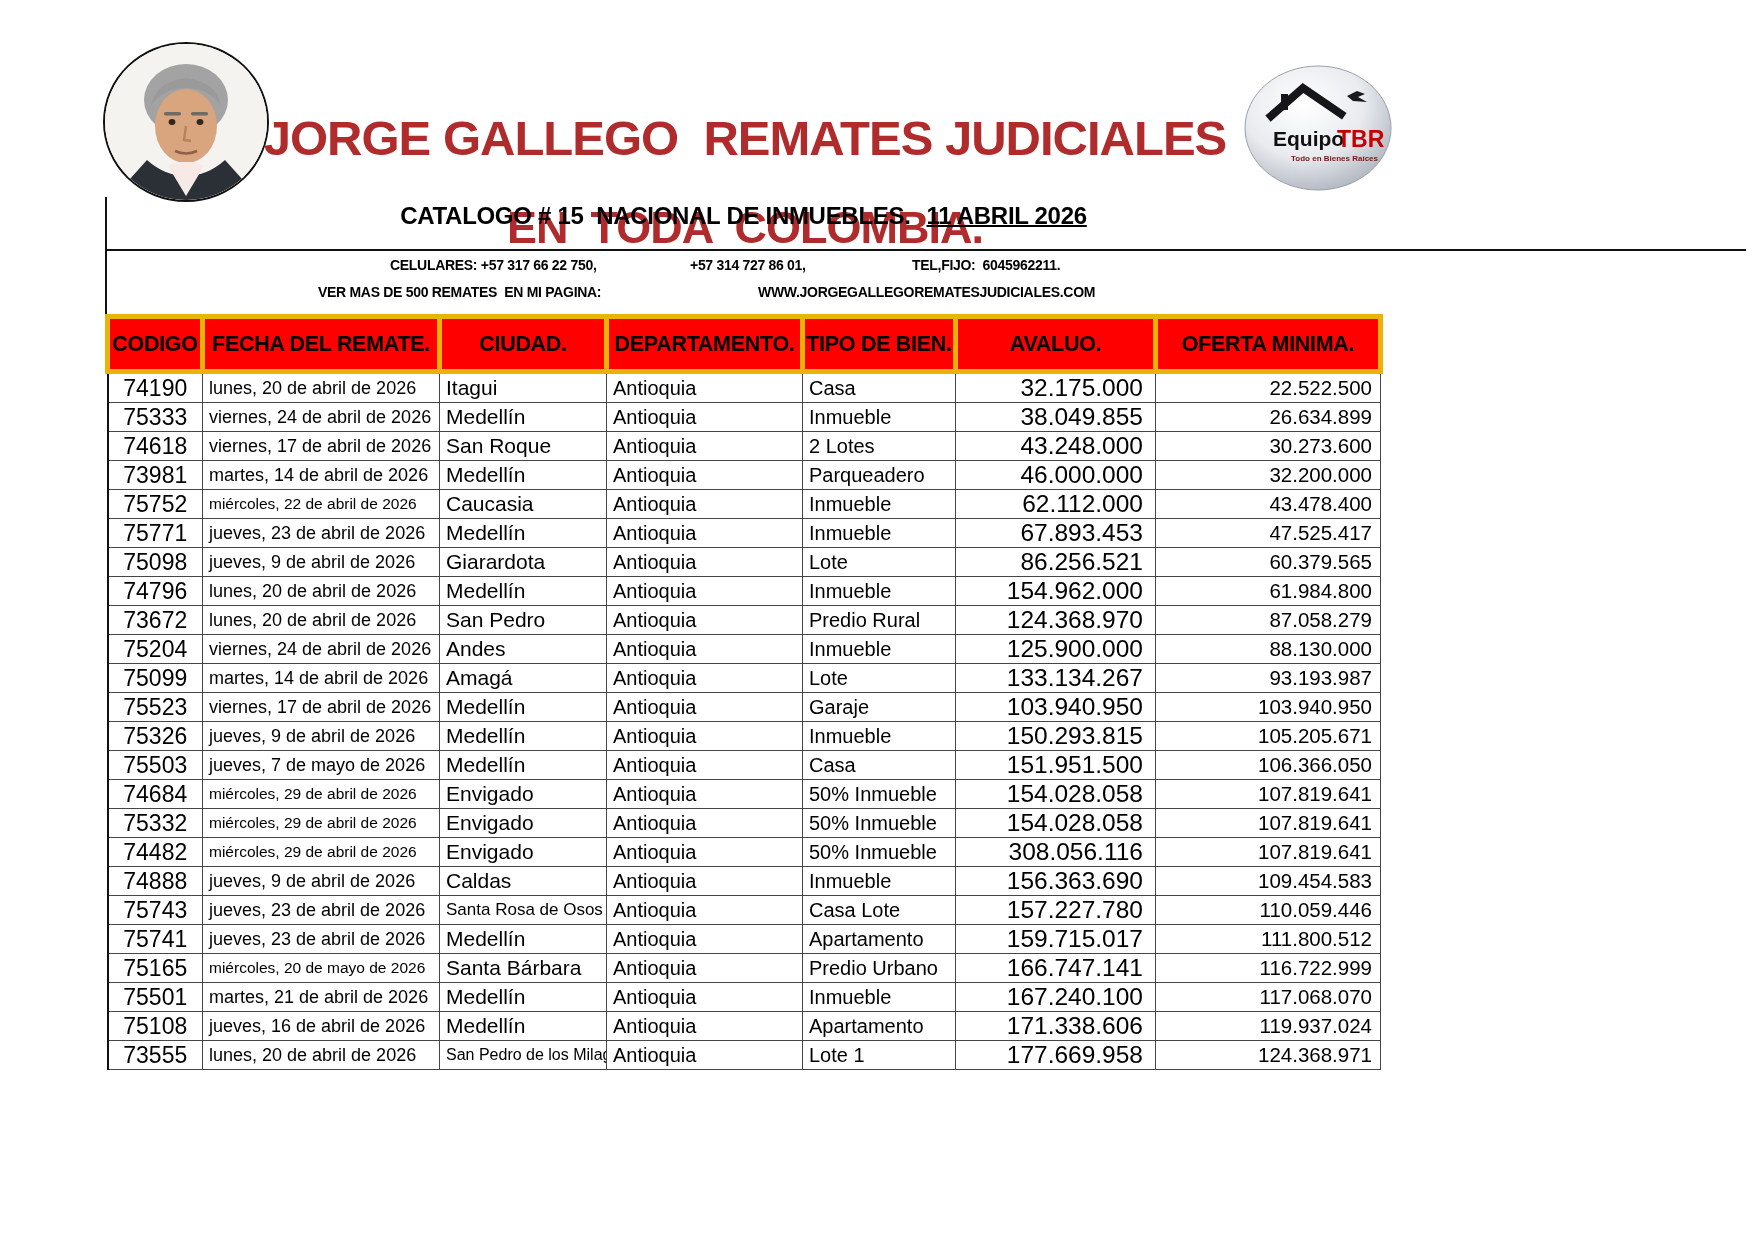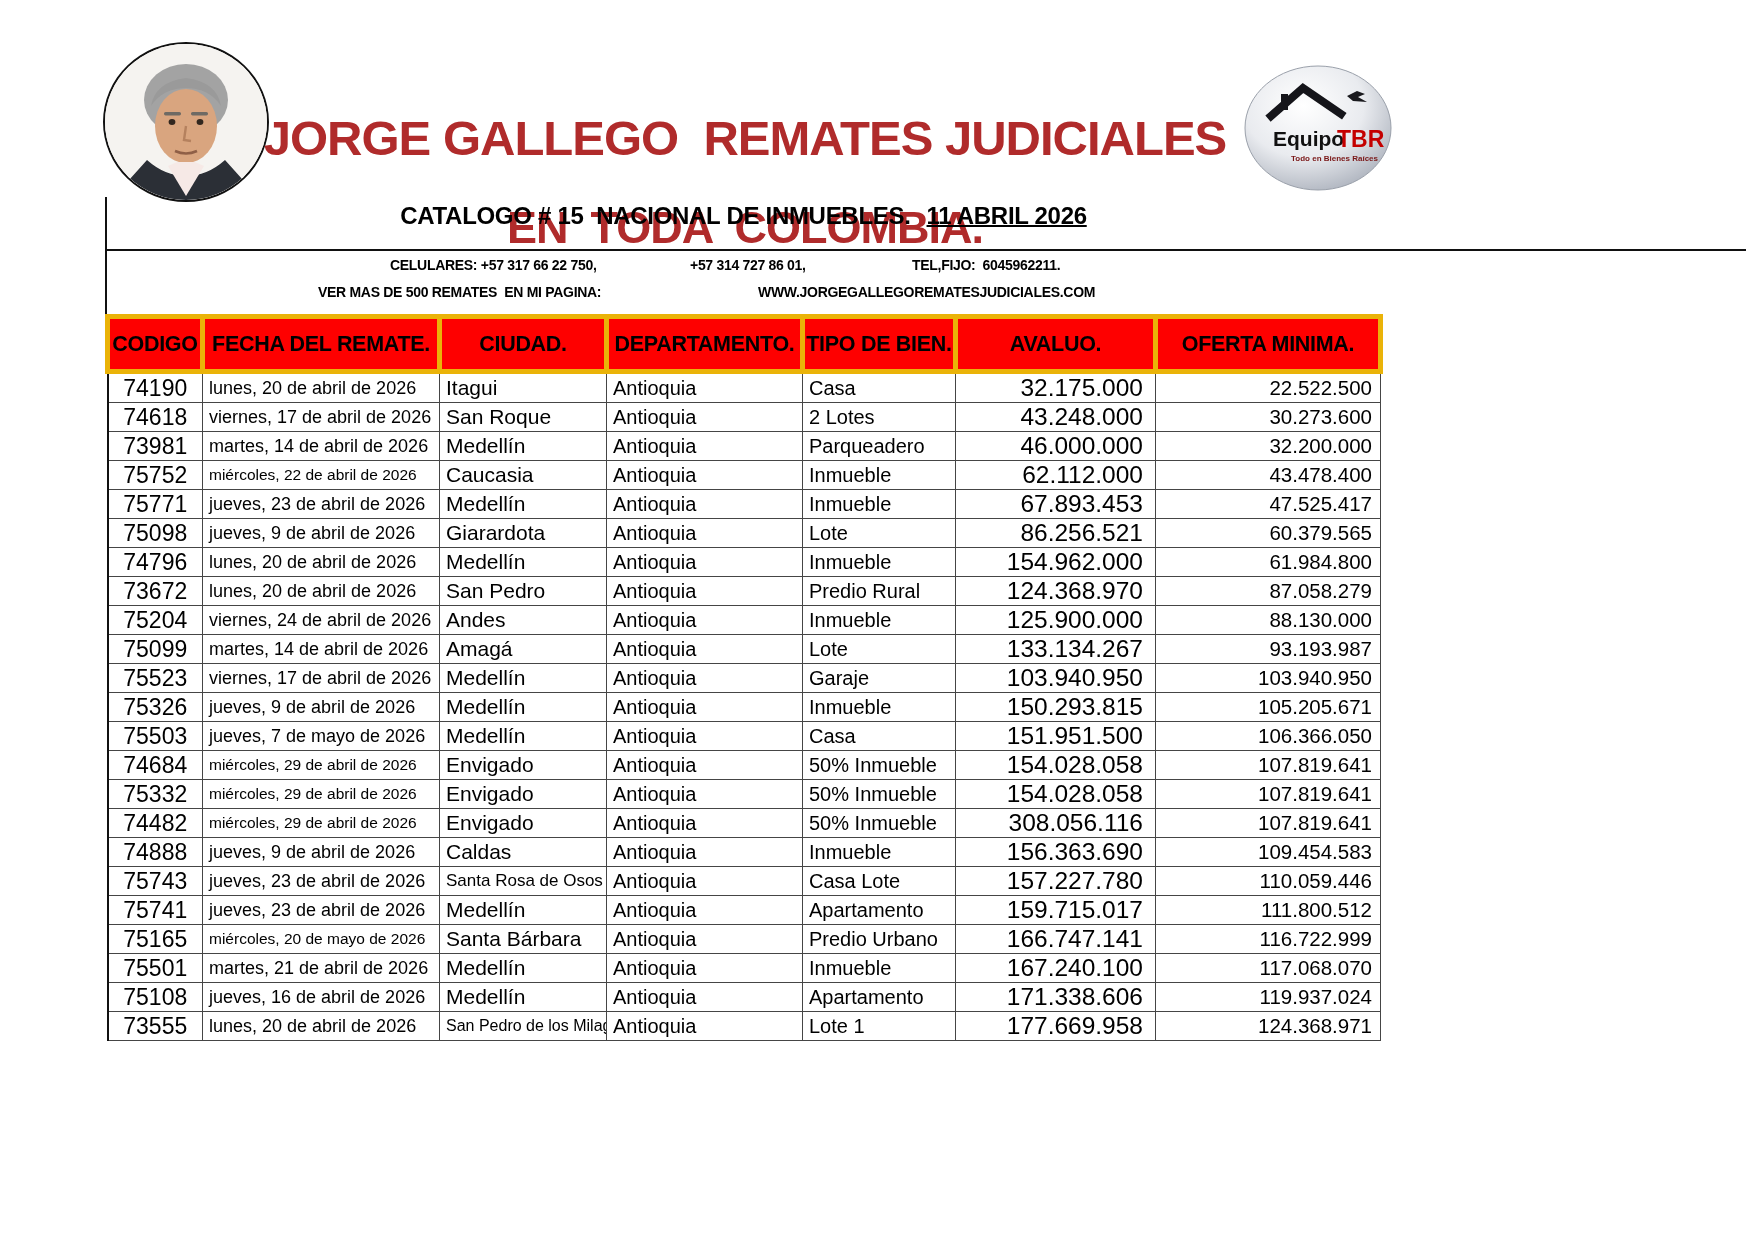--- a/index.html
+++ b/index.html
@@ -144,20 +144,29 @@
       <tr>
         <td class="col-codigo">74190</td>
         <td class="col-fecha">lunes, 20 de abril de 2026</td>
         <td class="col-ciudad">Itagui</td>
         <td class="col-departamento">Antioquia</td>
         <td class="col-tipo">Casa</td>
         <td class="col-avaluo">32.175.000</td>
         <td class="col-oferta">22.522.500</td>
       </tr>
       <tr>
+        <td class="col-codigo">75333</td>
+        <td class="col-fecha">viernes, 24 de abril de 2026</td>
+        <td class="col-ciudad">Medellín</td>
+        <td class="col-departamento">Antioquia</td>
+        <td class="col-tipo">Inmueble</td>
+        <td class="col-avaluo">38.049.855</td>
+        <td class="col-oferta">26.634.899</td>
+      </tr>
+      <tr>
         <td class="col-codigo">74618</td>
         <td class="col-fecha">viernes, 17 de abril de 2026</td>
         <td class="col-ciudad">San Roque</td>
         <td class="col-departamento">Antioquia</td>
         <td class="col-tipo">2 Lotes</td>
         <td class="col-avaluo">43.248.000</td>
         <td class="col-oferta">30.273.600</td>
       </tr>
       <tr>
         <td class="col-codigo">73981</td>

